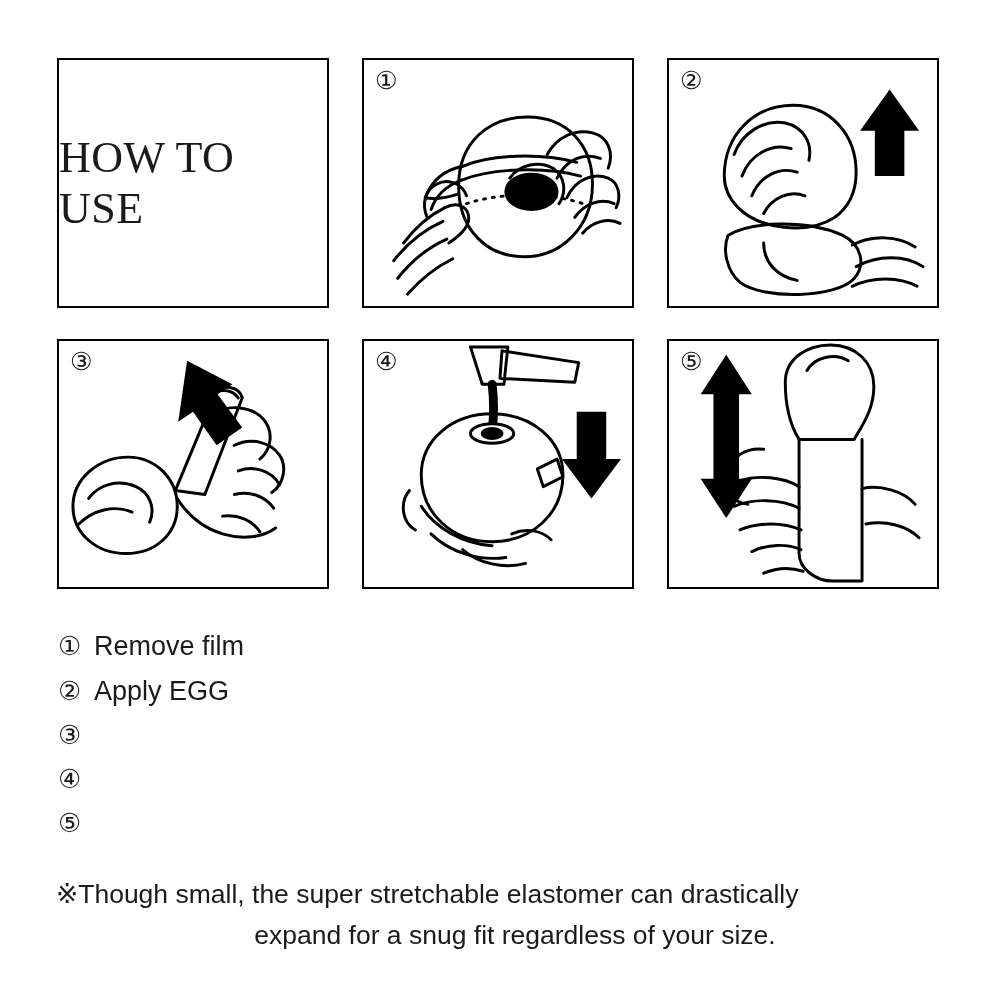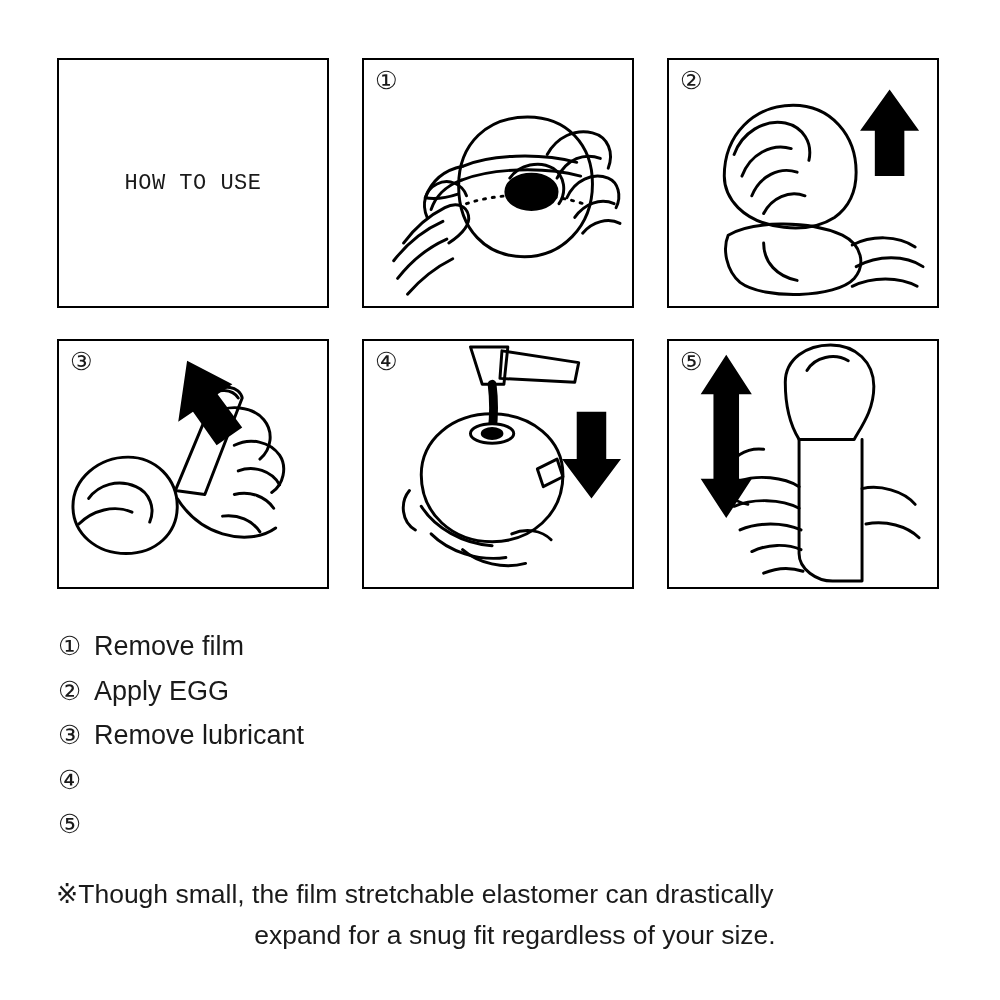--- a/index.html
+++ b/index.html
@@ -50,23 +50,23 @@
     line-height: 1;
     font-family: "DejaVu Sans", sans-serif;
     z-index: 5;
   }
   .title-panel {
     display: flex;
     align-items: center;
     justify-content: center;
   }
   .title-panel .title-text {
-    font-size: 22px;
+    font-size: 44px;
     letter-spacing: 0.5px;
-    font-family: Liberation Mono, monospace;
+    font-family: Liberation Serif, serif;
     color: #1a1a1a;
   }
   .panel svg {
     position: absolute;
     left: 0; top: 0;
     width: 100%;
     height: 100%;
     display: block;
   }
 
@@ -269,28 +269,27 @@
     <div class="step-row">
       <span class="step-mark">①</span>
       <span class="step-label">Remove film</span>
     </div>
     <div class="step-row">
       <span class="step-mark">②</span>
       <span class="step-label">Apply EGG</span>
     </div>
     <div class="step-row">
       <span class="step-mark">③</span>
-      <span class="step-label">Remove lubricant</span>
     </div>
     <div class="step-row">
       <span class="step-mark">④</span>
     </div>
     <div class="step-row">
       <span class="step-mark">⑤</span>
     </div>
   </div>
 
   <div class="note">
-    <span class="note-mark">※</span><span>Though small, the film stretchable elastomer can drastically</span>
+    <span class="note-mark">※</span><span>Though small, the super stretchable elastomer can drastically</span>
     <span class="note-line2">expand for a snug fit regardless of your size.</span>
   </div>
 
 </div>
 
 </body></html>

